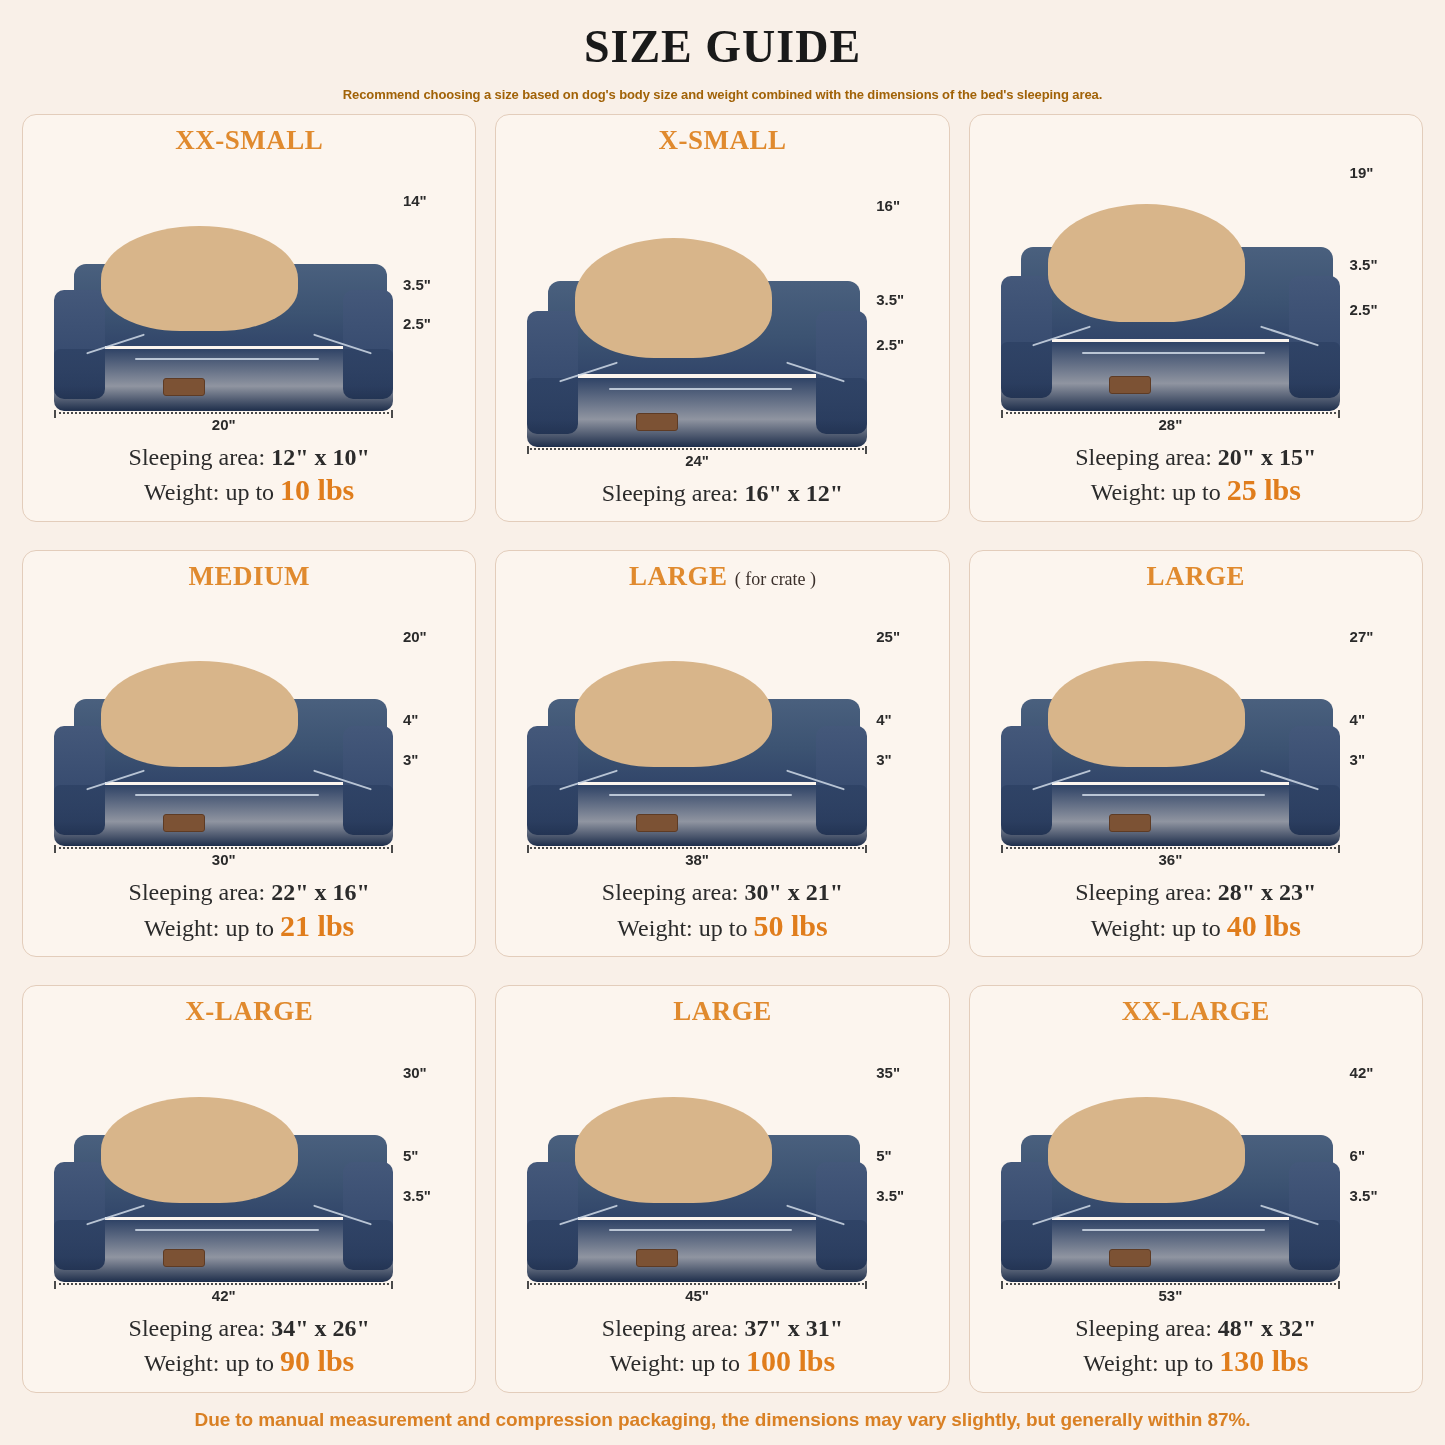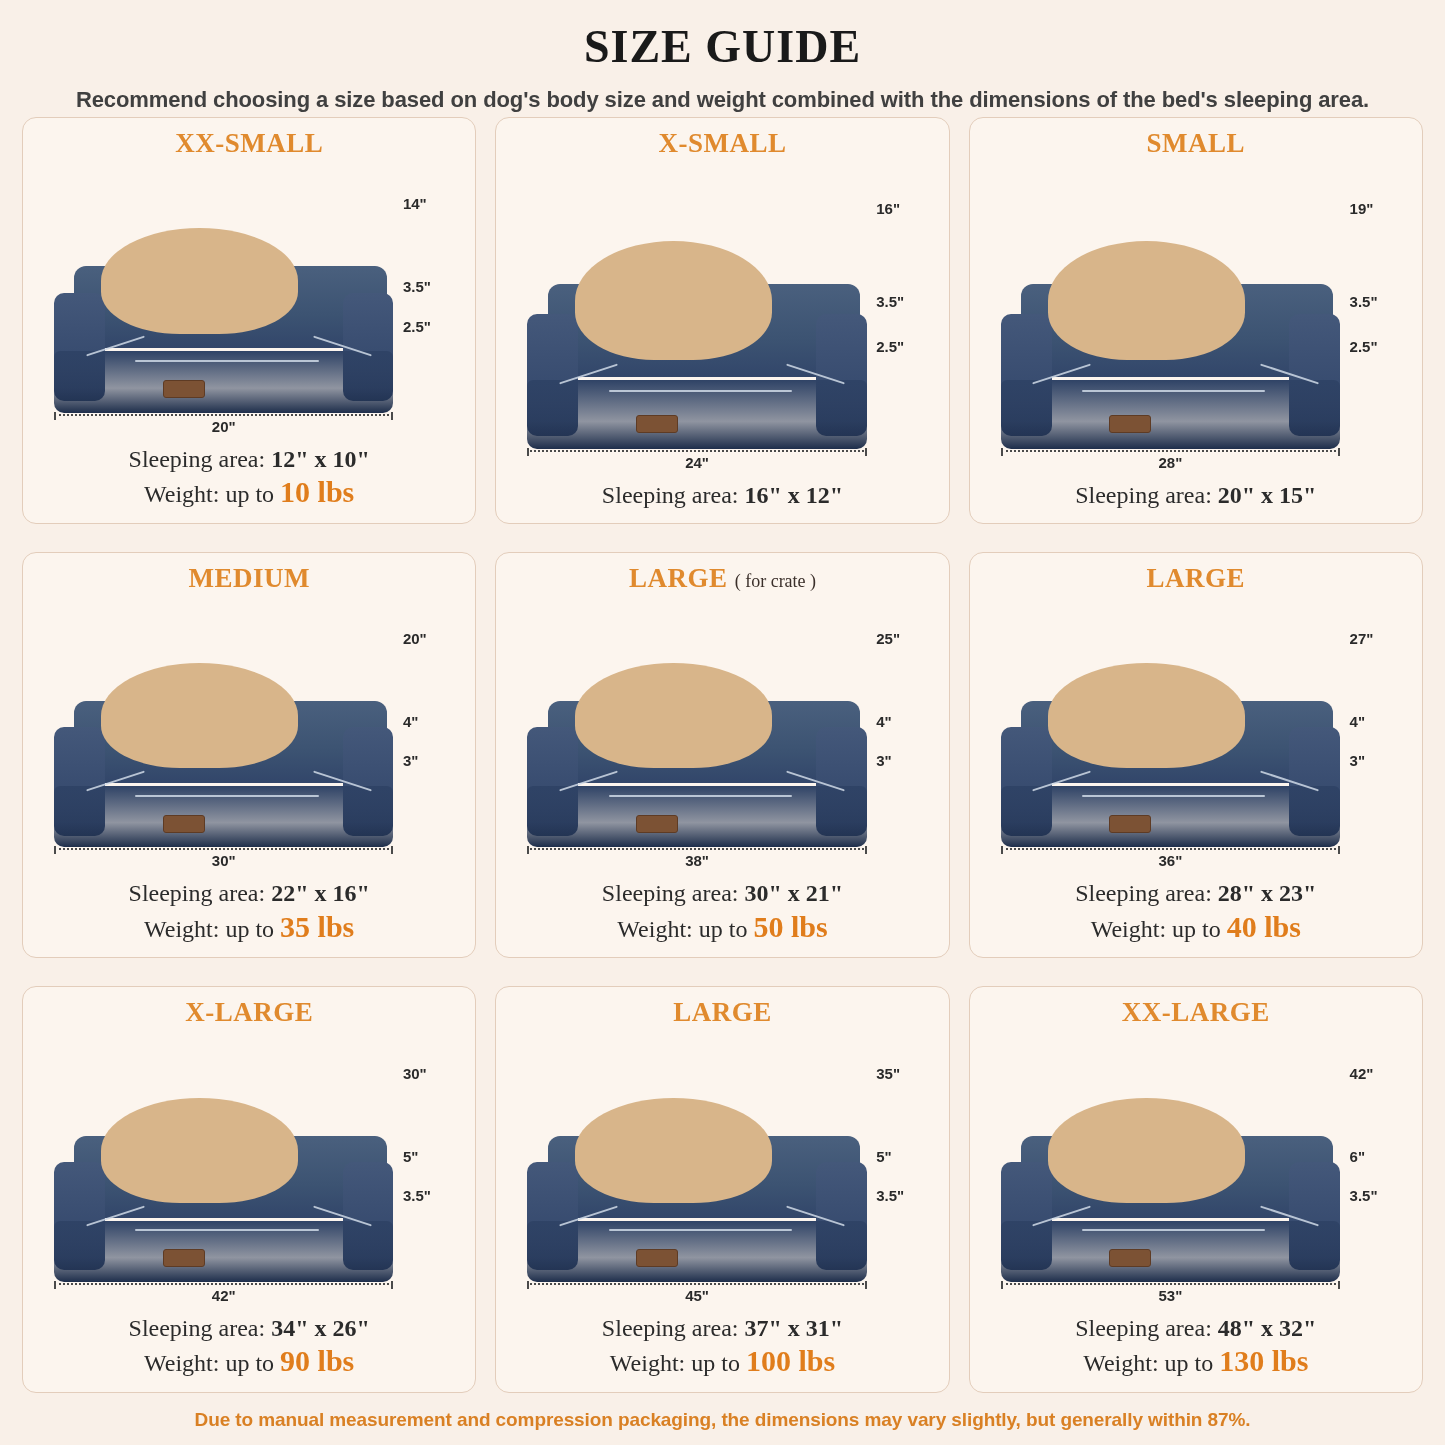--- a/index.html
+++ b/index.html
@@ -23,25 +23,25 @@
     text-align: center;
     font-family: "Liberation Serif", serif;
     font-weight: bold;
     font-size: 46px;
     letter-spacing: 1px;
     color: #1a1a1a;
     margin: 6px 0 14px 0;
   }
   .subtitle {
     text-align: center;
-    font-size: 22px;
+    font-size: 13px;
     font-weight: bold;
-    color: #404040;
+    color: #a16207;
     letter-spacing: -0.1px;
-    margin-bottom: 4px;
+    margin-bottom: 12px;
   }
   .grid {
     flex: 1;
     display: grid;
     grid-template-columns: repeat(3, 1fr);
     grid-template-rows: repeat(3, 1fr);
     gap: 28px 19px;
   }
   .card {
     border: 1px solid #e3cdbb;
@@ -283,24 +283,20 @@
 
     <div class="specs">
       <div class="spec-line">
         <span class="sa-label">Sleeping area: </span>
         <span class="val sa-val">16" x 12"</span>
       </div>
     </div>
   </div>
 
   <div class="card">
-    <div class="card-title">
-      <span>SMALL</span>
-      <span class="note"></span>
-    </div>
 
     <div class="figure">
       <div class="bed-wrap">
         <div class="bed-back"></div>
         <div class="bed-armL"></div>
         <div class="bed-armR"></div>
         <div class="bed-base"></div>
         <div class="piping" style="left:9%;top:54%;width:18%;transform:rotate(-18deg);"></div>
         <div class="piping" style="right:6%;top:54%;width:18%;transform:rotate(18deg);"></div>
         <div class="piping" style="left:24%;right:22%;top:64%;"></div>
@@ -318,20 +314,25 @@
         <div class="dim-line"></div>
         <span class="d-width">28"</span>
       </div>
     </div>
 
     <div class="specs">
       <div class="spec-line">
         <span class="sa-label">Sleeping area: </span>
         <span class="val sa-val">20" x 15"</span>
       </div>
+      <div class="spec-line">
+        <span class="w-label">Weight: </span>
+        <span class="w-upto">up to </span>
+        <span class="lbs w-val">25 lbs</span>
+      </div>
     </div>
   </div>
 
   <div class="card">
     <div class="card-title">
       <span>MEDIUM</span>
       <span class="note"></span>
     </div>
 
     <div class="figure">
@@ -360,21 +361,21 @@
     </div>
 
     <div class="specs">
       <div class="spec-line">
         <span class="sa-label">Sleeping area: </span>
         <span class="val sa-val">22" x 16"</span>
       </div>
       <div class="spec-line">
         <span class="w-label">Weight: </span>
         <span class="w-upto">up to </span>
-        <span class="lbs w-val">35 lbs</span>
+        <span class="lbs w-val">21 lbs</span>
       </div>
     </div>
   </div>
 
   <div class="card">
     <div class="card-title">
       <span>LARGE</span>
       <span class="note">( for crate )</span>
     </div>
 

